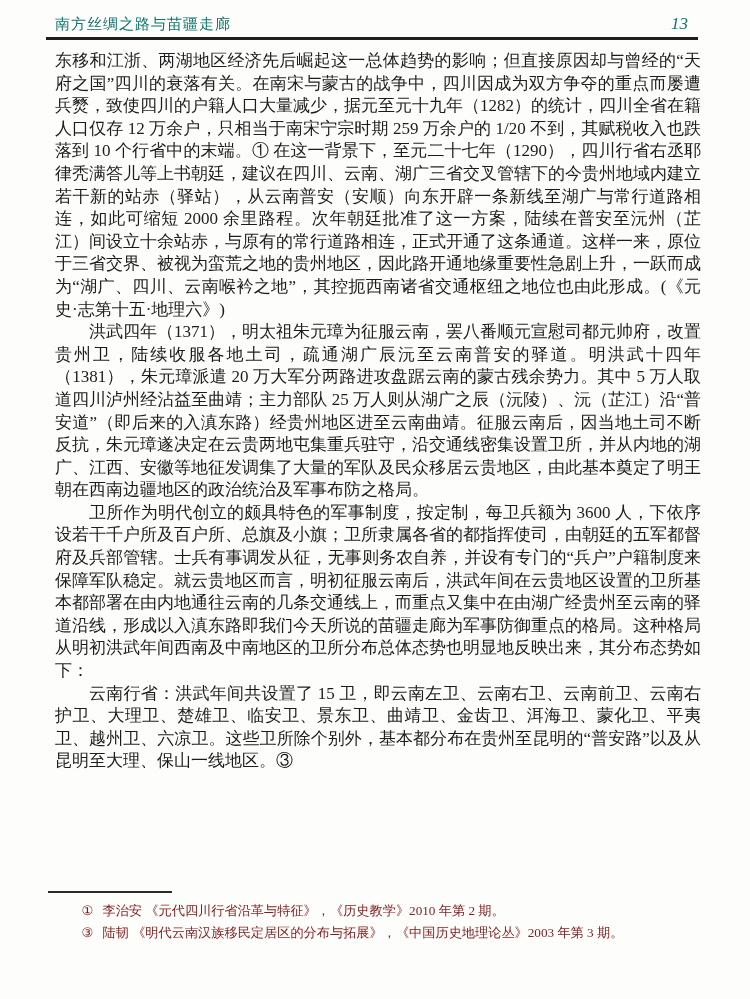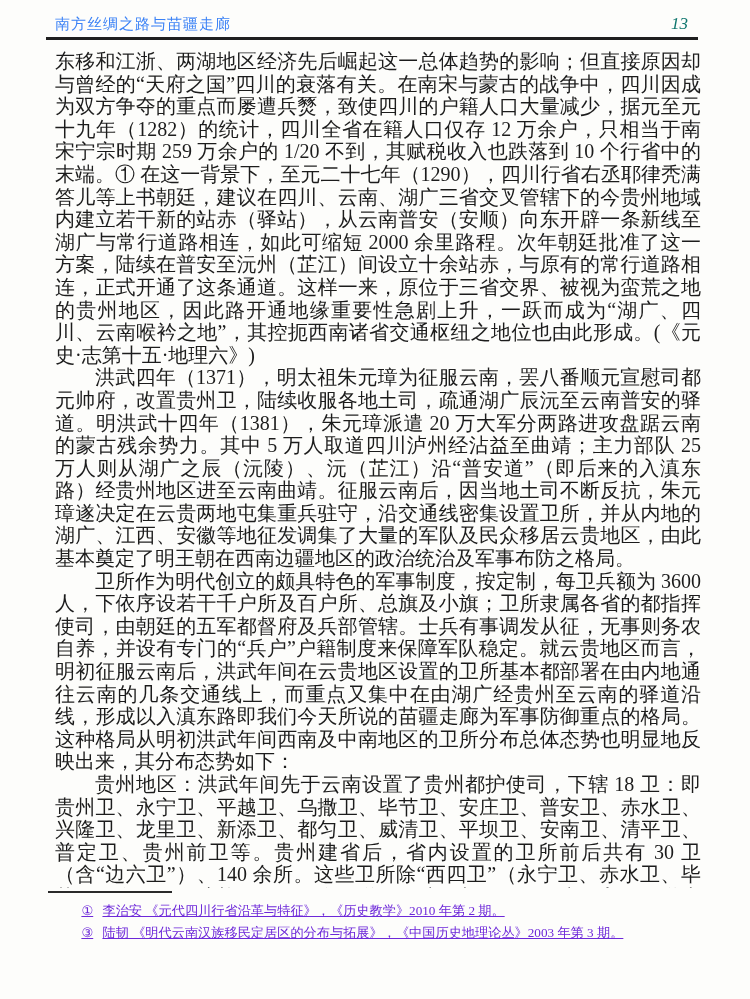--- a/index.html
+++ b/index.html
@@ -19,21 +19,21 @@
     top: 14px;
     left: 55px;
     right: 52px;
     display: flex;
     justify-content: space-between;
     align-items: flex-end;
   }
   .header-title {
     font-size: 15px;
     letter-spacing: 1px;
-    color: #3b82f6;
+    color: #0f766e;
   }
   .header-pagenum {
     font-size: 17px;
     font-style: italic;
     color: #0f766e;
     padding-right: 10px;
   }
   .header-rule {
     position: absolute;
     top: 37px;
@@ -41,21 +41,21 @@
     right: 52px;
     height: 3px;
     background: #1f1f1f;
   }
   .body-text {
     position: absolute;
     top: 50px;
     left: 55px;
     width: 646px;
     height: 838px;
-    font-size: 20px;
+    font-size: 17px;
     line-height: 22.6px;
     text-align: justify;
     text-justify: inter-ideograph;
     overflow: hidden;
     color: #1c1c1c;
   }
   .body-text p { text-indent: 2em; }
   .body-text p.continuation { text-indent: 0; }
   .footnote-rule {
     position: absolute;
@@ -66,43 +66,41 @@
     background: #2a2a2a;
   }
   .footnotes {
     position: absolute;
     top: 900px;
     left: 55px;
     width: 646px;
     font-size: 13.2px;
     line-height: 22px;
     text-align: justify;
-    color: #6d28d9;
-    text-decoration: underline;
+    color: #7f1d1d;
   }
   .footnotes p { text-indent: 2em; }
   .footnotes .fn-marker { margin-right: 0.7em; }
 </style>
 </head>
 <body>
 
 <div class="page">
 
   <div class="header">
     <span class="header-title">南方丝绸之路与苗疆走廊</span>
     <span class="header-pagenum">13</span>
   </div>
 
   <div class="header-rule"></div>
 
   <div class="body-text">
     <p class="continuation">东移和江浙、两湖地区经济先后崛起这一总体趋势的影响；但直接原因却与曾经的“天府之国”四川的衰落有关。在南宋与蒙古的战争中，四川因成为双方争夺的重点而屡遭兵燹，致使四川的户籍人口大量减少，据元至元十九年（1282）的统计，四川全省在籍人口仅存 12 万余户，只相当于南宋宁宗时期 259 万余户的 1/20 不到，其赋税收入也跌落到 10 个行省中的末端。① 在这一背景下，至元二十七年（1290），四川行省右丞耶律秃满答儿等上书朝廷，建议在四川、云南、湖广三省交叉管辖下的今贵州地域内建立若干新的站赤（驿站），从云南普安（安顺）向东开辟一条新线至湖广与常行道路相连，如此可缩短 2000 余里路程。次年朝廷批准了这一方案，陆续在普安至沅州（芷江）间设立十余站赤，与原有的常行道路相连，正式开通了这条通道。这样一来，原位于三省交界、被视为蛮荒之地的贵州地区，因此路开通地缘重要性急剧上升，一跃而成为“湖广、四川、云南喉衿之地”，其控扼西南诸省交通枢纽之地位也由此形成。(《元史·志第十五·地理六》)</p>
     <p>洪武四年（1371），明太祖朱元璋为征服云南，罢八番顺元宣慰司都元帅府，改置贵州卫，陆续收服各地土司，疏通湖广辰沅至云南普安的驿道。明洪武十四年（1381），朱元璋派遣 20 万大军分两路进攻盘踞云南的蒙古残余势力。其中 5 万人取道四川泸州经沾益至曲靖；主力部队 25 万人则从湖广之辰（沅陵）、沅（芷江）沿“普安道”（即后来的入滇东路）经贵州地区进至云南曲靖。征服云南后，因当地土司不断反抗，朱元璋遂决定在云贵两地屯集重兵驻守，沿交通线密集设置卫所，并从内地的湖广、江西、安徽等地征发调集了大量的军队及民众移居云贵地区，由此基本奠定了明王朝在西南边疆地区的政治统治及军事布防之格局。</p>
     <p>卫所作为明代创立的颇具特色的军事制度，按定制，每卫兵额为 3600 人，下依序设若干千户所及百户所、总旗及小旗；卫所隶属各省的都指挥使司，由朝廷的五军都督府及兵部管辖。士兵有事调发从征，无事则务农自养，并设有专门的“兵户”户籍制度来保障军队稳定。就云贵地区而言，明初征服云南后，洪武年间在云贵地区设置的卫所基本都部署在由内地通往云南的几条交通线上，而重点又集中在由湖广经贵州至云南的驿道沿线，形成以入滇东路即我们今天所说的苗疆走廊为军事防御重点的格局。这种格局从明初洪武年间西南及中南地区的卫所分布总体态势也明显地反映出来，其分布态势如下：</p>
-    <p>贵州地区：洪武年间先于云南设置了贵州都护使司，下辖 18 卫：即贵州卫、永宁卫、平越卫、乌撒卫、毕节卫、安庄卫、普安卫、赤水卫、兴隆卫、龙里卫、新添卫、都匀卫、威清卫、平坝卫、安南卫、清平卫、普定卫、贵州前卫等。贵州建省后，省内设置的卫所前后共有 30 卫（含“边六卫”）、140 余所。这些卫所除“西四卫”（永宁卫、赤水卫、毕节卫、乌撒卫）驻扎在西路（乌撒道）沿线、都匀卫位于广西入黔孔道上外，其余均分布在入滇东路沿线或周边地区。</p>
     <p>云南行省：洪武年间共设置了 15 卫，即云南左卫、云南右卫、云南前卫、云南右护卫、大理卫、楚雄卫、临安卫、景东卫、曲靖卫、金齿卫、洱海卫、蒙化卫、平夷卫、越州卫、六凉卫。这些卫所除个别外，基本都分布在贵州至昆明的“普安路”以及从昆明至大理、保山一线地区。③</p>
   </div>
 
   <div class="footnote-rule"></div>
 
   <div class="footnotes">
     <p>
       <span class="fn-marker">①</span><span>李治安 《元代四川行省沿革与特征》，《历史教学》2010 年第 2 期。</span>
     </p>
     <p>

